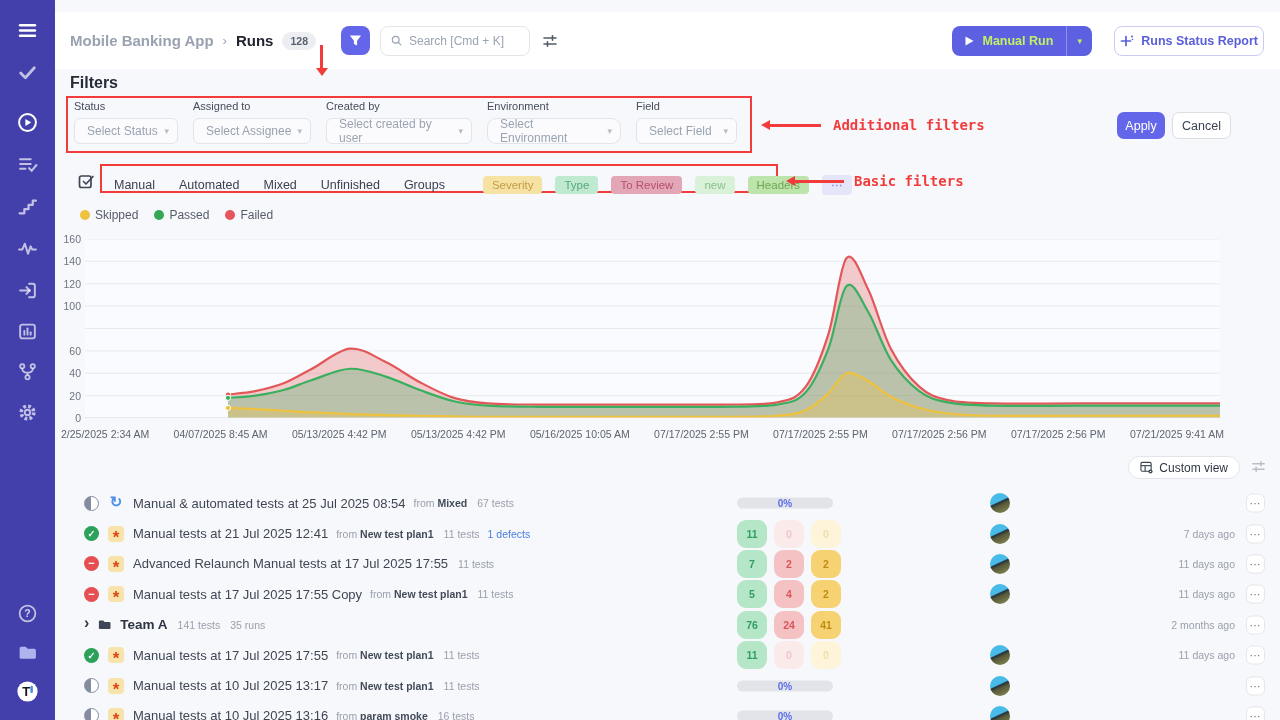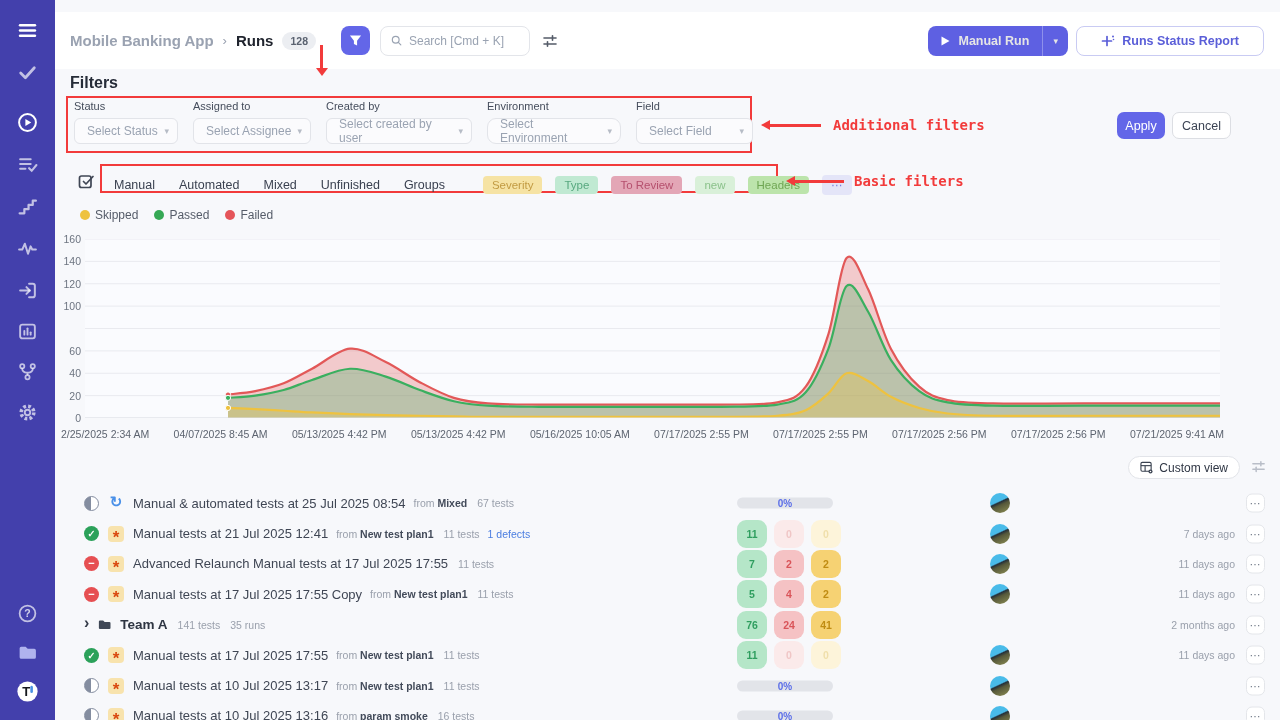--- a/index.html
+++ b/index.html
@@ -19,36 +19,36 @@
   .crumb-project { font-size:15px; font-weight:bold; color:#9aa2b1; cursor:pointer; }
   .crumb-sep { color:#9aa2b1; margin:0 9px; font-size:13px; }
   .crumb-page { font-size:15px; font-weight:bold; color:#20242e; }
   .crumb-count { margin-left:9px; background:#eceef2; color:#5a6270; font-size:10.5px; font-weight:bold; border-radius:9px; padding:3px 8px; }
   .filter-btn { margin-left:25px; width:29px; height:29px; border-radius:8px; background:#6366e8; display:flex; align-items:center; justify-content:center; cursor:pointer; }
   .search-box { margin-left:10px; width:150px; height:30px; border:1px solid #e3e5ea; border-radius:8px; background:#fff; display:flex; align-items:center; padding:0 10px; }
   .search-box input { border:none; outline:none; width:110px; font-size:12px; color:#6a7280; font-family:"Liberation Sans",sans-serif; background:transparent; }
   .search-box input::placeholder { color:#9aa3b2; }
   .hdr-sliders { margin-left:12px; cursor:pointer; display:flex; }
   .hdr-right { margin-left:auto; display:flex; align-items:center; gap:8px; }
-  .manual-run { height:30px; background:#5e60e2; border-radius:8px; display:flex; align-items:stretch; color:#e5e5e5; cursor:pointer; overflow:hidden; }
+  .manual-run { height:30px; background:#5e60e2; border-radius:8px; display:flex; align-items:stretch; color:#bef264; cursor:pointer; overflow:hidden; }
   .mr-main { display:flex; align-items:center; gap:8px; padding:0 13px; font-size:12.5px; font-weight:bold; }
   .mr-caret { width:26px; display:flex; align-items:center; justify-content:center; border-left:1px solid rgba(255,255,255,.3); font-size:9px; }
-  .report-btn { height:30px; background:#fff; border:1px solid #c9cbf3; border-radius:8px; color:#5a5ed8; font-size:12.5px; font-weight:bold; display:flex; align-items:center; gap:7px; padding:0 24px; cursor:pointer; }
+  .report-btn { height:30px; background:#fff; border:1px solid #c9cbf3; border-radius:8px; color:#5a5ed8; font-size:12.5px; font-weight:bold; display:flex; align-items:center; gap:7px; padding:0 5px; cursor:pointer;margin-left:14px; }
 
   
   .filters-title { position:absolute; left:15px; top:74px; font-size:16px; font-weight:bold; color:#262c38; }
   .redbox { position:absolute; border:2px solid #f23b3b; }
   .box-additional { left:11px; top:96px; width:686px; height:57px; }
   .ffields { position:absolute; left:19px; top:100px; display:flex; gap:15px; }
   .ffield .flabel { font-size:11px; color:#454d5c; margin-bottom:6px; }
   .fselect { height:26px; background:#fbfbfd; border:1px solid #e2e4e9; border-radius:6px; display:flex; align-items:center; justify-content:space-between; padding:0 8px 0 12px; font-size:12px; color:#9aa3b2; cursor:pointer; }
   .fcaret { color:#b6bcc6; font-size:9px; margin-left:6px; }
   .ffield:nth-child(1) .fselect{ width:104px; } .ffield:nth-child(2) .fselect{ width:118px; }
   .ffield:nth-child(3) .fselect{ width:146px; } .ffield:nth-child(4) .fselect{ width:134px;border-radius:9px; }
-  .ffield:nth-child(5) .fselect{ width:117px; }
+  .ffield:nth-child(5) .fselect{ width:101px; }
   .apply-btn { position:absolute; left:1062px; top:112px; width:48px; height:27px; background:#6366e8; color:#fff; border:none; border-radius:7px; font-size:12.5px; font-family:"Liberation Sans",sans-serif; cursor:pointer; }
   .cancel-btn { position:absolute; left:1117px; top:112px; width:59px; height:27px; background:#fff; color:#3c4454; border:1px solid #dcdee3; border-radius:7px; font-size:12.5px; font-family:"Liberation Sans",sans-serif; cursor:pointer; }
 
   
   .ann-text { position:absolute; font-family:"DejaVu Sans Mono", monospace; font-weight:bold; font-size:14px; color:#f23b3b; white-space:nowrap; }
   .arr-v { position:absolute; width:3px; background:#f23b3b; }
   .arr-h { position:absolute; height:3px; background:#f23b3b; }
   .head-down { position:absolute; width:0; height:0; border-left:6px solid transparent; border-right:6px solid transparent; border-top:8px solid #f23b3b; }
   .head-left { position:absolute; width:0; height:0; border-top:5px solid transparent; border-bottom:5px solid transparent; border-right:9px solid #f23b3b; }
 

